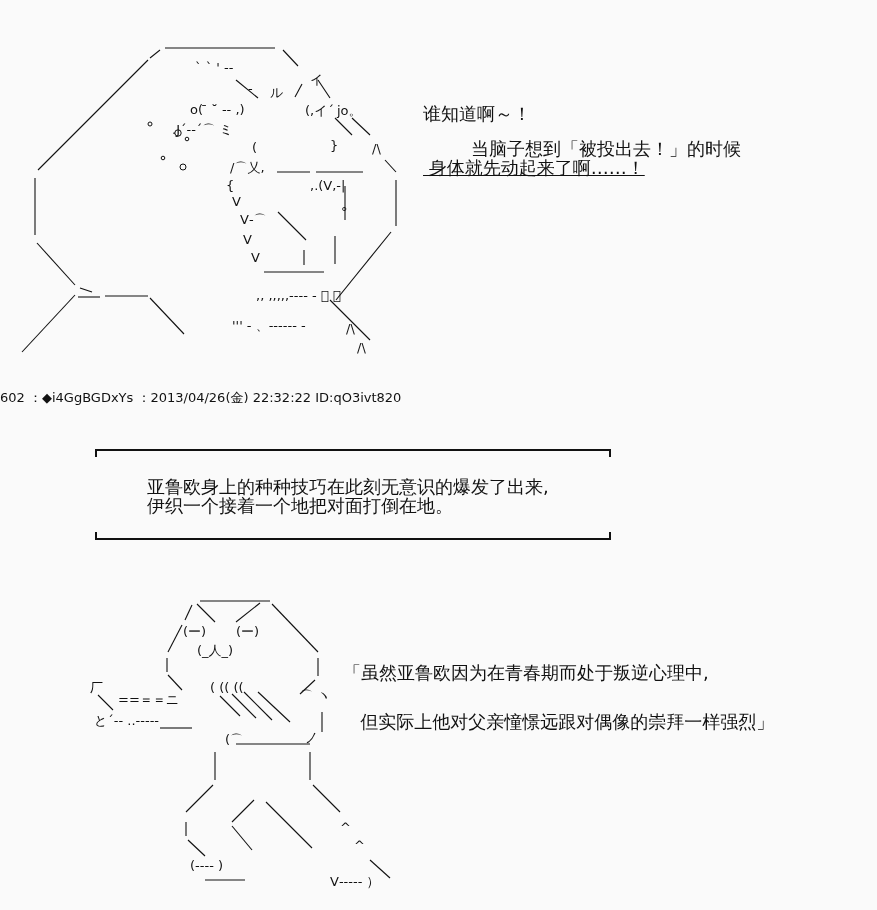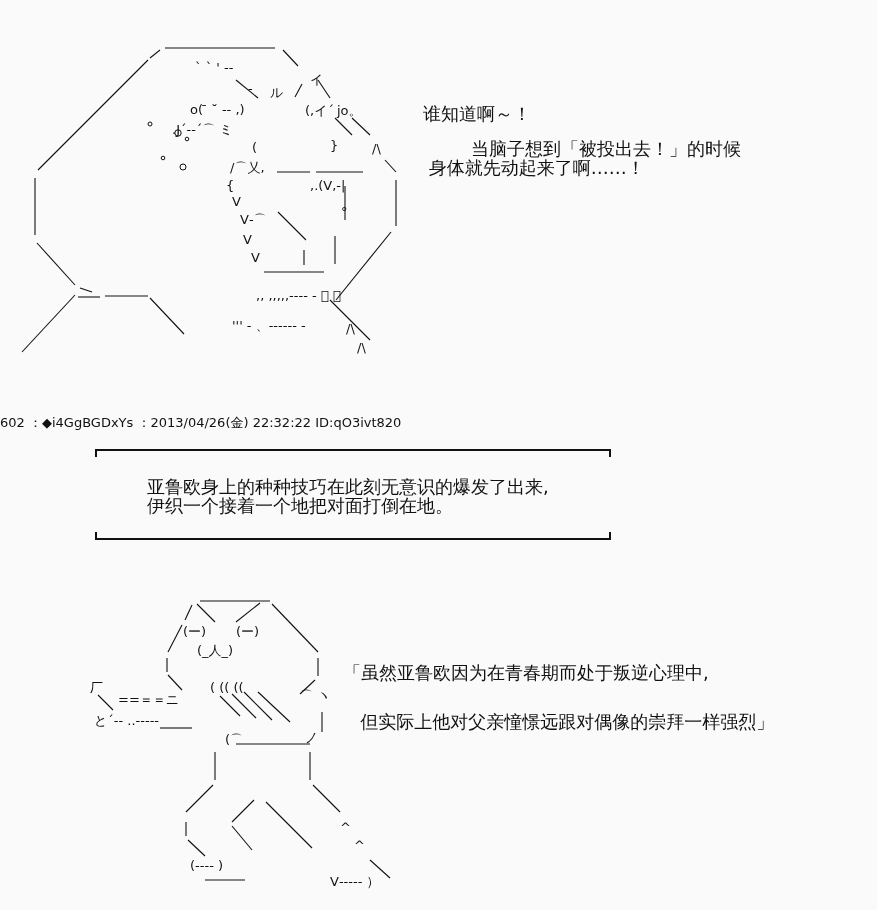--- a/index.html
+++ b/index.html
@@ -82,23 +82,23 @@
   <line x1="335" y1="236" x2="335" y2="264"></line>
   <text x="256" y="300">,, ,,,,,‐‐‐‐ ‐ ﾞ ＞</text>
   <text x="232" y="330">''' ‐ 、‐‐‐‐‐‐ ‐</text>
   <line x1="330" y1="300" x2="370" y2="340"></line>
   <text x="346" y="333">/\</text>
   <text x="357" y="352">/\</text>
 </svg>
 
 <div class="abs txt" style="left:423px;top:104px;">谁知道啊～！</div>
 <div class="abs txt" style="left:423px;top:139px;margin-left:48px;">当脑子想到「被投出去！」的时候</div>
-<div class="abs txt" style="left:423px;top:158px;"> 身体就先动起来了啊……！</div>
+<div class="abs txt" style="left:423px;top:158px;text-decoration:underline;"> 身体就先动起来了啊……！</div>
 
-<div class="abs post-header" style="left:0px;top:415px;">602 ：◆i4GgBGDxYs ：2013/04/26(金) 22:32:22 ID:qO3ivt820</div>
+<div class="abs post-header" style="left:0px;top:390px;">602 ：◆i4GgBGDxYs ：2013/04/26(金) 22:32:22 ID:qO3ivt820</div>
 
 <div class="frame-top"></div>
 <div class="abs txt" style="left:147px;top:477px;">亚鲁欧身上的种种技巧在此刻无意识的爆发了出来,</div>
 <div class="abs txt" style="left:147px;top:496px;text-align:center;">伊织一个接着一个地把对面打倒在地。</div>
 <div class="frame-bottom"></div>
 
 <svg class="art" width="877" height="910" viewBox="0 0 877 910" style="top:0;left:0;">
   <line x1="200" y1="601" x2="270" y2="601"></line>
   <line x1="192" y1="605" x2="185" y2="620"></line>
   <line x1="197" y1="604" x2="215" y2="622"></line>

